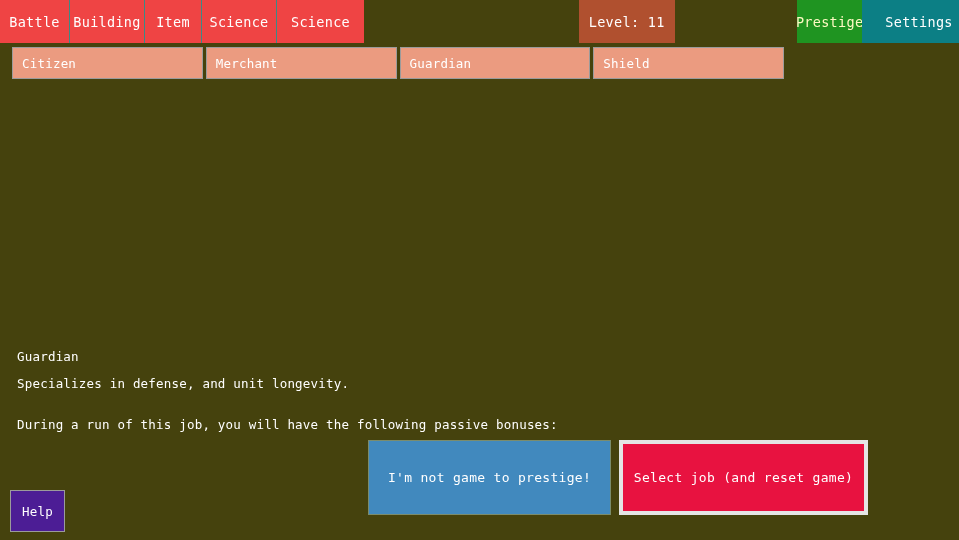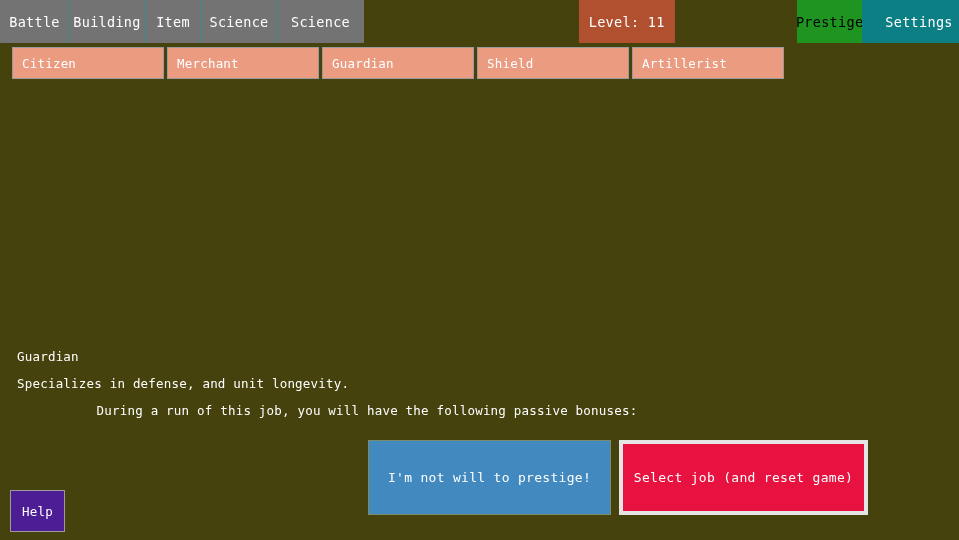--- a/index.html
+++ b/index.html
@@ -18,21 +18,21 @@
   
   #top-bar {
     position: absolute;
     left: 0; top: 0;
     width: 959px;
     height: 43px;
     display: flex;
     align-items: stretch;
   }
   .nav-tab {
-    background: #737373;
+    background: #ef4444;
     color: #ffffff;
     font-size: 13.5px;
     display: flex;
     align-items: center;
     justify-content: center;
     padding: 0 14px;
     box-sizing: border-box;
     border-right: 1px solid #3c8a86;
     letter-spacing: 0.3px;
     cursor: pointer;
@@ -56,21 +56,21 @@
     display: flex;
     align-items: center;
     justify-content: center;
     letter-spacing: 0.3px;
     white-space: nowrap;
     margin-left: 22px;
   }
   #prestige-button {
     width: 65px;
     background: #1f9421;
-    color: #000000;
+    color: #fef9c3;
     font-size: 13.5px;
     display: flex;
     align-items: center;
     justify-content: center;
     cursor: pointer;
     letter-spacing: 0.3px;
     white-space: nowrap;
   }
   #settings-button {
     width: 83px;
@@ -116,22 +116,22 @@
     position: absolute;
     left: 17px;
     top: 350px;
     width: 700px;
     color: #ffffff;
     font-size: 12.5px;
     line-height: 13px;
     letter-spacing: 0.2px;
   }
   #job-info .title { margin-bottom: 14px; }
-  #job-info .desc { margin-bottom: 14px; }
-  #job-info .prompt { margin-bottom: 13px; text-align: center; }
+  #job-info .desc { margin-bottom: 28px; }
+  #job-info .prompt { margin-bottom: 13px; }
   #bonus-list { color: #3fd71f; }
   #bonus-list div { line-height: 13.3px; }
 
   
   .action-button {
     position: absolute;
     height: 75px;
     box-sizing: border-box;
     color: #ffffff;
     font-size: 13px;
@@ -191,25 +191,24 @@
 
   <div id="prestige-button">Prestige</div>
   <div id="settings-button">Settings</div>
 </div>
 
 <div id="job-row">
   <div class="job-button">Citizen</div>
   <div class="job-button">Merchant</div>
   <div class="job-button">Guardian</div>
   <div class="job-button">Shield</div>
-  <div class="job-button">Artillerist</div>
 </div>
 
 <div id="job-info">
   <div class="title">Guardian</div>
   <div class="desc">Specializes in defense, and unit longevity.</div>
   <div class="prompt">During a run of this job, you will have the following passive bonuses:</div>
 </div>
 
-<div class="action-button" id="decline-button">I'm not will to prestige!</div>
+<div class="action-button" id="decline-button">I'm not game to prestige!</div>
 <div class="action-button" id="confirm-button">Select job (and reset game)</div>
 
 <div id="help-button">Help</div>
 
 </body></html>

